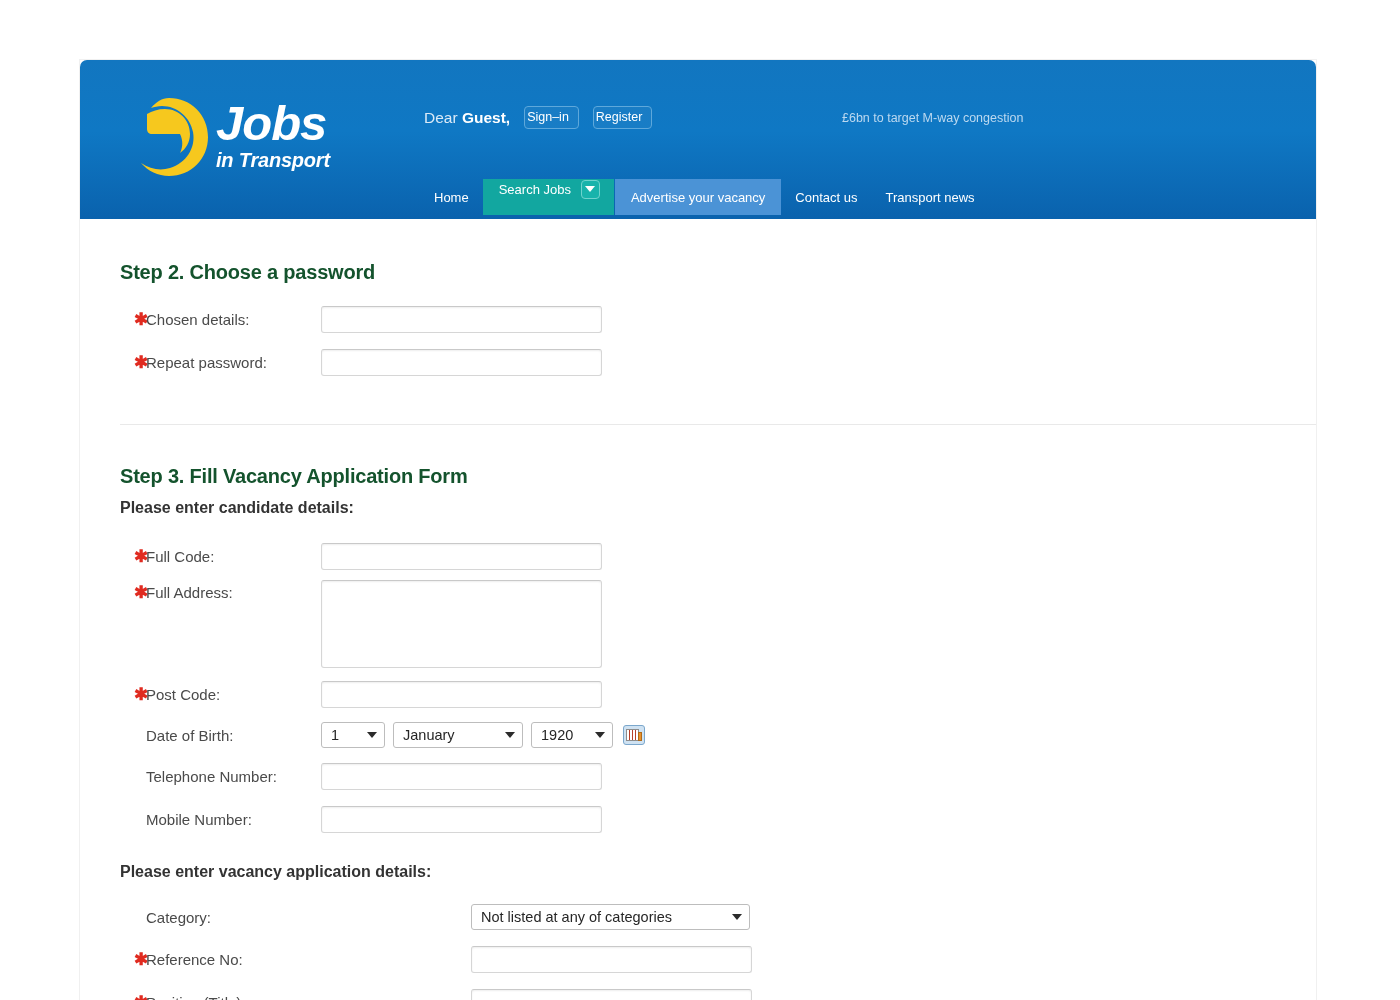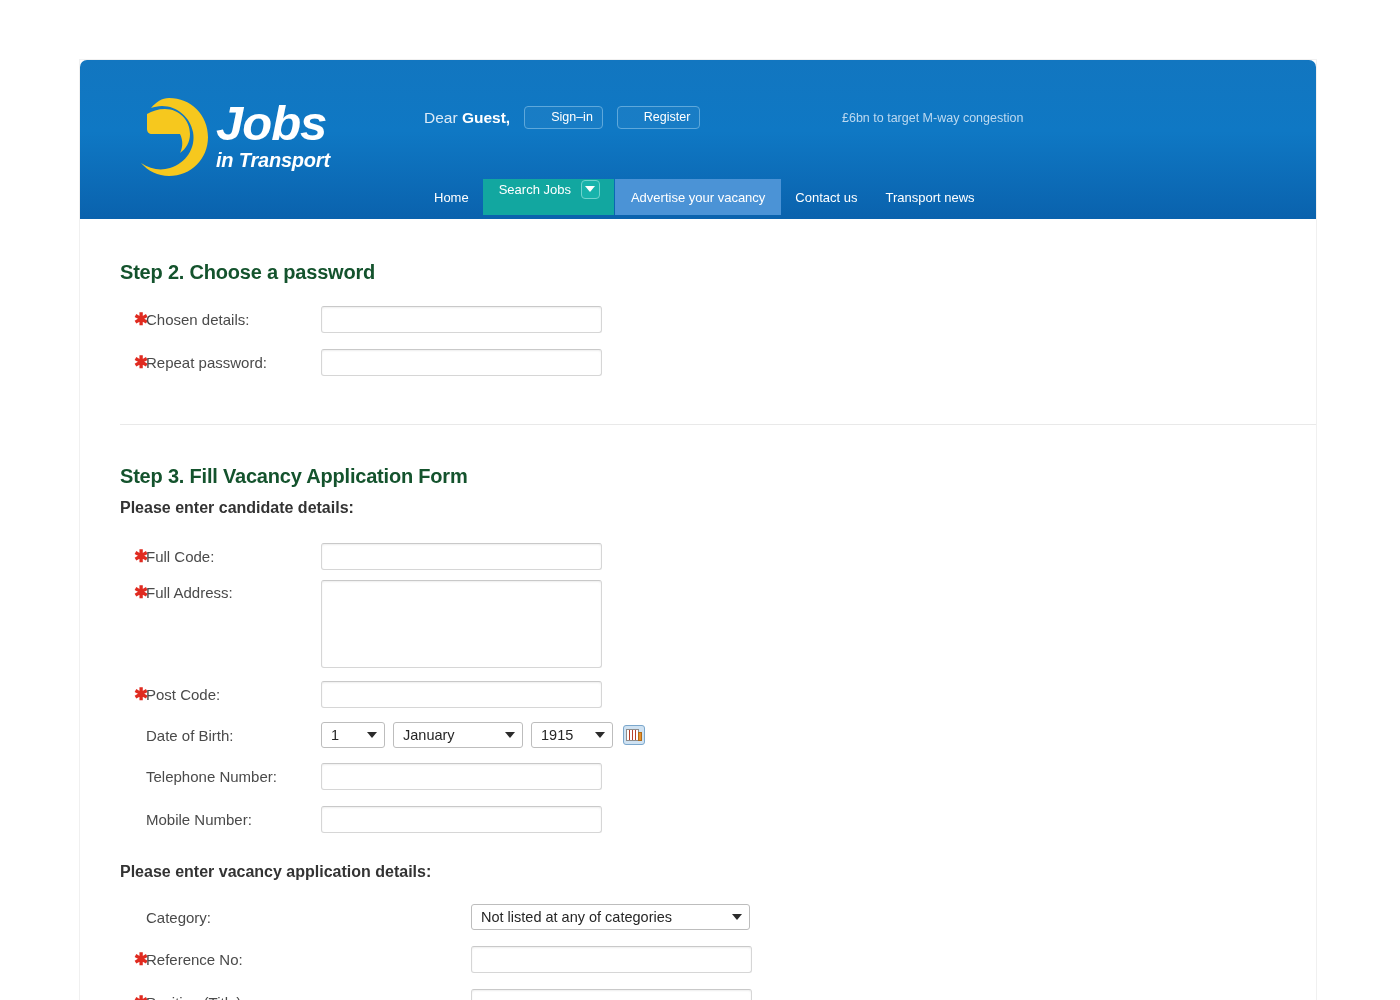--- a/index.html
+++ b/index.html
@@ -82,21 +82,21 @@
     gap: 14px;
     white-space: nowrap;
   }
   .greet-text {
     font-size: 15.5px;
     color: #dbeaf7;
   }
   .greet-text b { color: #ffffff; font-weight: bold; }
   .hdr-btn {
     display: inline-block;
-    padding: 3px 9px 4px 26px;
+    padding: 3px 9px 4px 2px;
     font-size: 12.5px;
     color: #ffffff;
     border: 1px solid #5ea8db;
     border-radius: 4px;
     background: rgba(255,255,255,0.04);
     line-height: 14px;
     cursor: pointer;
     white-space: nowrap;
   }
 
@@ -403,21 +403,21 @@
         <span class="cap">1</span>
         <span class="arw"></span>
       </span>
       <span style="width:8px;display:inline-block"></span>
       <span class="sel sel-month">
         <span class="cap">January</span>
         <span class="arw"></span>
       </span>
       <span style="width:8px;display:inline-block"></span>
       <span class="sel sel-year">
-        <span class="cap">1915</span>
+        <span class="cap">1920</span>
         <span class="arw"></span>
       </span>
       <span class="cal-icon">
         <span class="grid"></span>
           <span class="tab"></span>
       </span>
     </div>
 
     <div style="height:11px"></div>
 

